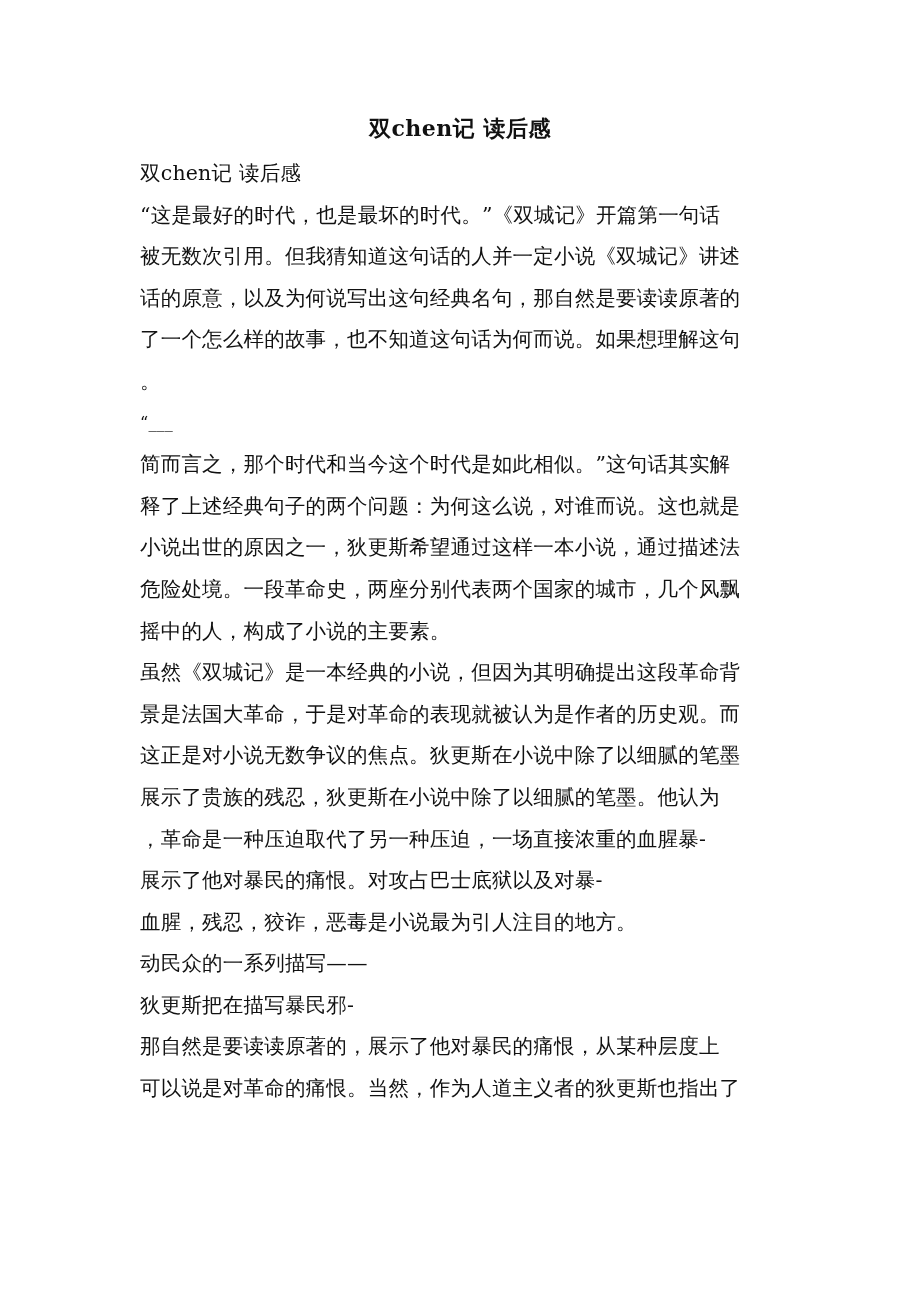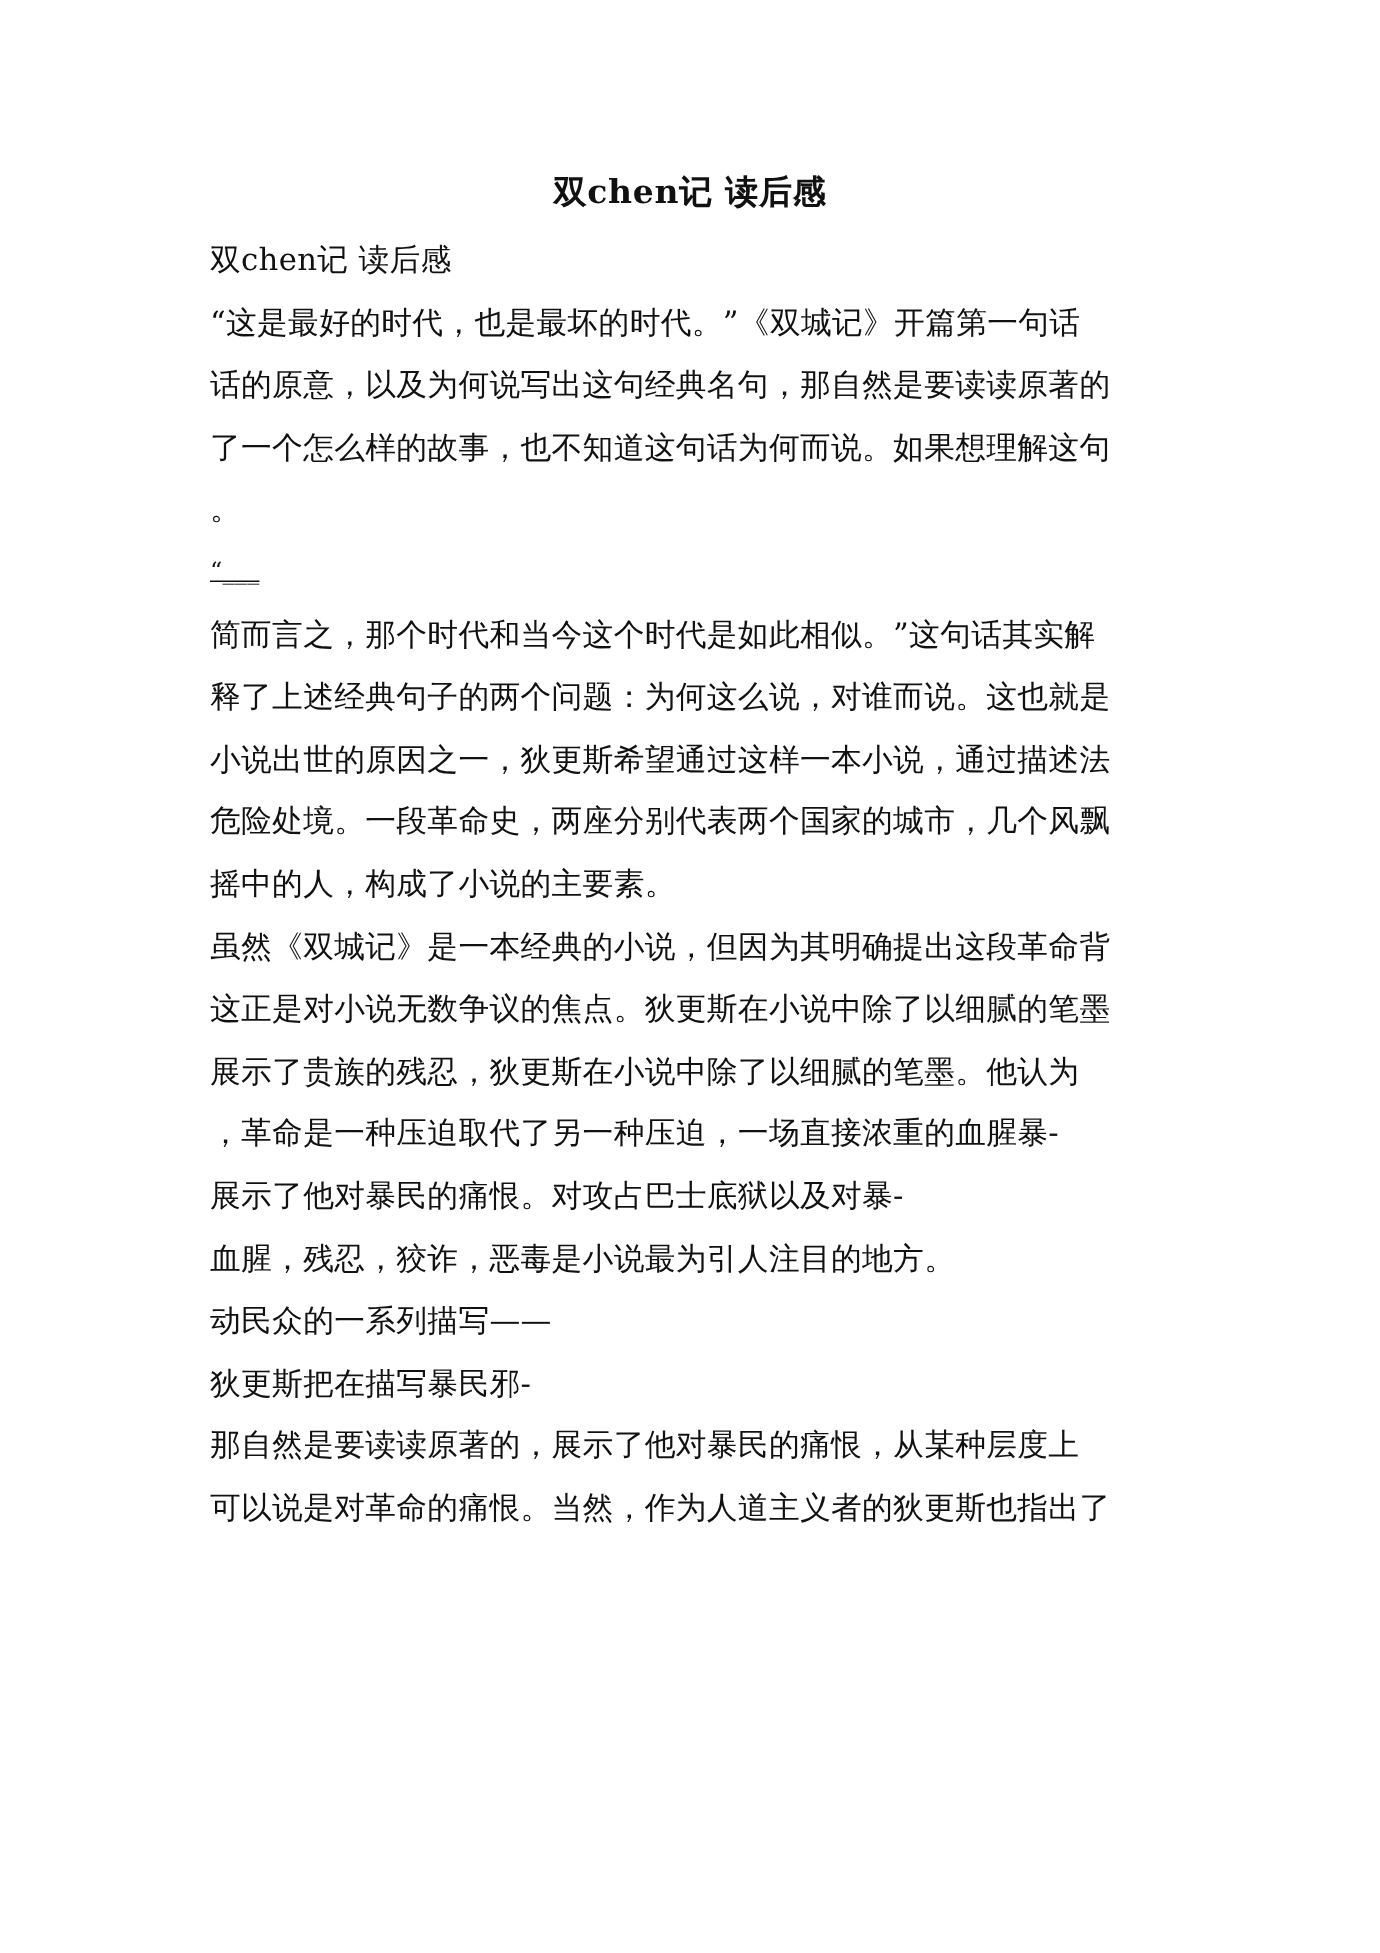--- a/index.html
+++ b/index.html
@@ -43,42 +43,43 @@
     .line {
       height: 41.6px;
       line-height: 34px;
       font-size: 20.5px;
       white-space: nowrap;
       overflow: visible;
       letter-spacing: 0.2px;
     }
     .line.small {
       font-size: 16px;
-      text-decoration: underline;
     }
   </style>
 </head>
 <body>
 
 <div class="page">
   <div class="doc-title">双chen记 读后感</div>
 
   <div class="body-lines">
     <div class="line">双chen记 读后感</div>
     <div class="line">“这是最好的时代，也是最坏的时代。”《双城记》开篇第一句话</div>
+    <div class="line">被无数次引用。但我猜知道这句话的人并一定小说《双城记》讲述</div>
     <div class="line">话的原意，以及为何说写出这句经典名句，那自然是要读读原著的</div>
     <div class="line">了一个怎么样的故事，也不知道这句话为何而说。如果想理解这句</div>
     <div class="line">。</div>
     <div class="line small"> “___</div>
     <div class="line">简而言之，那个时代和当今这个时代是如此相似。”这句话其实解</div>
     <div class="line">释了上述经典句子的两个问题：为何这么说，对谁而说。这也就是</div>
     <div class="line">小说出世的原因之一，狄更斯希望通过这样一本小说，通过描述法</div>
     <div class="line">危险处境。一段革命史，两座分别代表两个国家的城市，几个风飘</div>
     <div class="line">摇中的人，构成了小说的主要素。</div>
     <div class="line">虽然《双城记》是一本经典的小说，但因为其明确提出这段革命背</div>
+    <div class="line">景是法国大革命，于是对革命的表现就被认为是作者的历史观。而</div>
     <div class="line">这正是对小说无数争议的焦点。狄更斯在小说中除了以细腻的笔墨</div>
     <div class="line">展示了贵族的残忍，狄更斯在小说中除了以细腻的笔墨。他认为</div>
     <div class="line">，革命是一种压迫取代了另一种压迫，一场直接浓重的血腥暴-</div>
     <div class="line">展示了他对暴民的痛恨。对攻占巴士底狱以及对暴-</div>
     <div class="line">血腥，残忍，狡诈，恶毒是小说最为引人注目的地方。</div>
     <div class="line">动民众的一系列描写——</div>
     <div class="line">狄更斯把在描写暴民邪-</div>
     <div class="line">那自然是要读读原著的，展示了他对暴民的痛恨，从某种层度上</div>
     <div class="line">可以说是对革命的痛恨。当然，作为人道主义者的狄更斯也指出了</div>
   </div>

